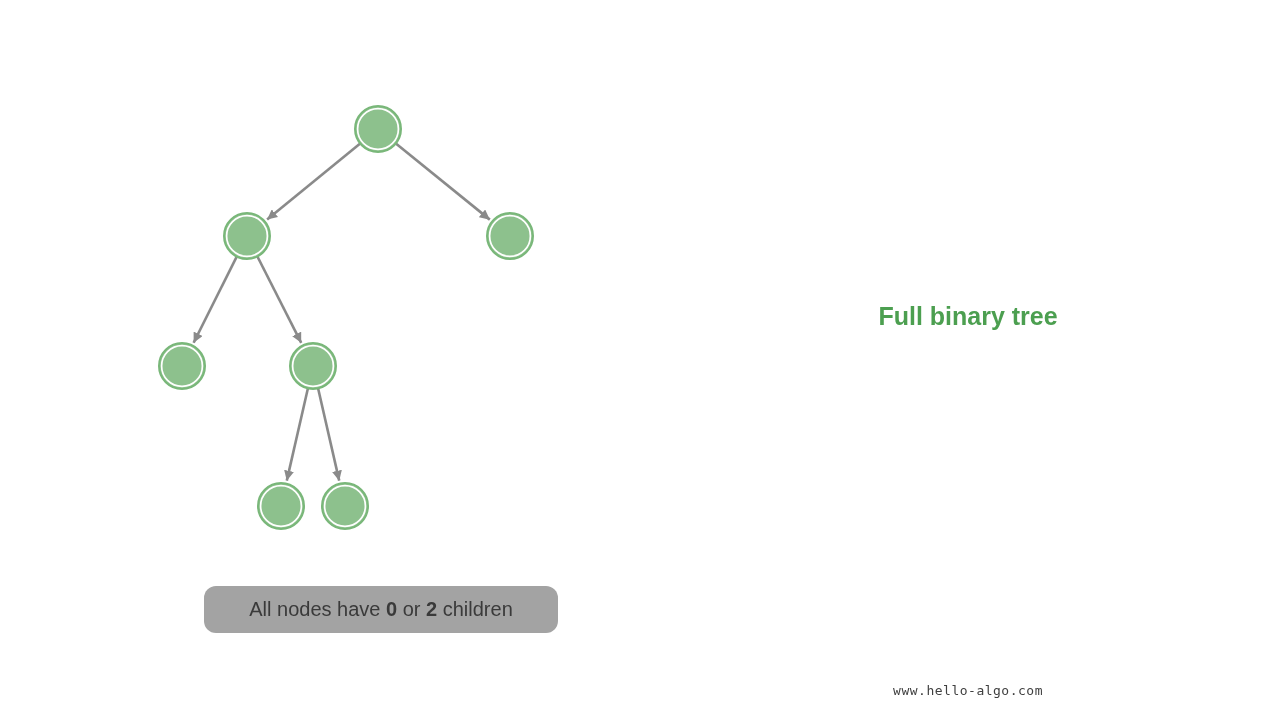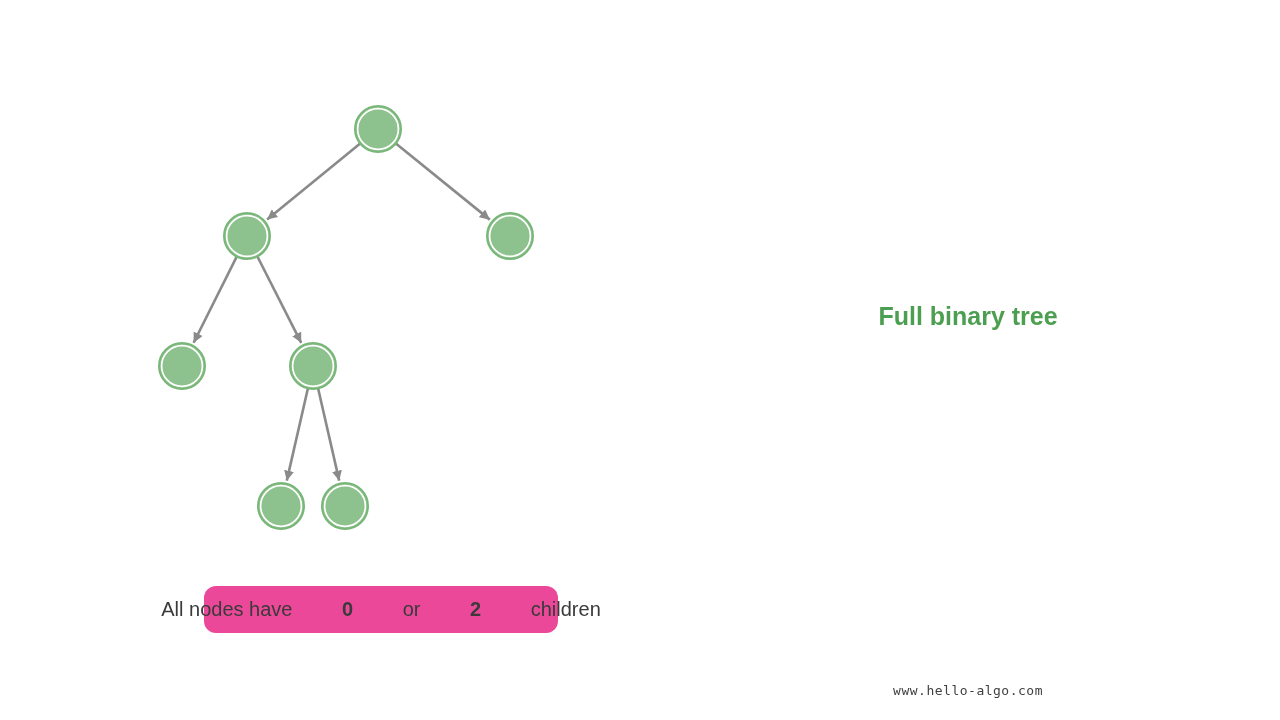--- a/index.html
+++ b/index.html
@@ -101,19 +101,19 @@
         </g>
         <g>
           <circle cx="345" cy="506" r="23" fill="#8DC18D" stroke="#79B779" stroke-width="2"></circle>
           <circle cx="345" cy="506" r="20.4" fill="none" stroke="#FFFFFF" stroke-width="1.7"></circle>
         </g>
       </g>
   </svg>
 
   <div class="figure-title" style="color: rgb(76, 159, 80);">Full binary tree</div>
 
-  <div class="caption-box" style="background: #ec4899; color: rgb(58, 58, 58); gap: 44px;">
+  <div class="caption-box" style="background: #a3a3a3; color: rgb(58, 58, 58);">
     <span>All nodes have </span><b>0</b><span> or </span><b>2</b><span> children</span>
   </div>
 
   <div class="watermark" style="color: #404040;">www.hello-algo.com</div>
 
 </div>
 
 </body></html>

